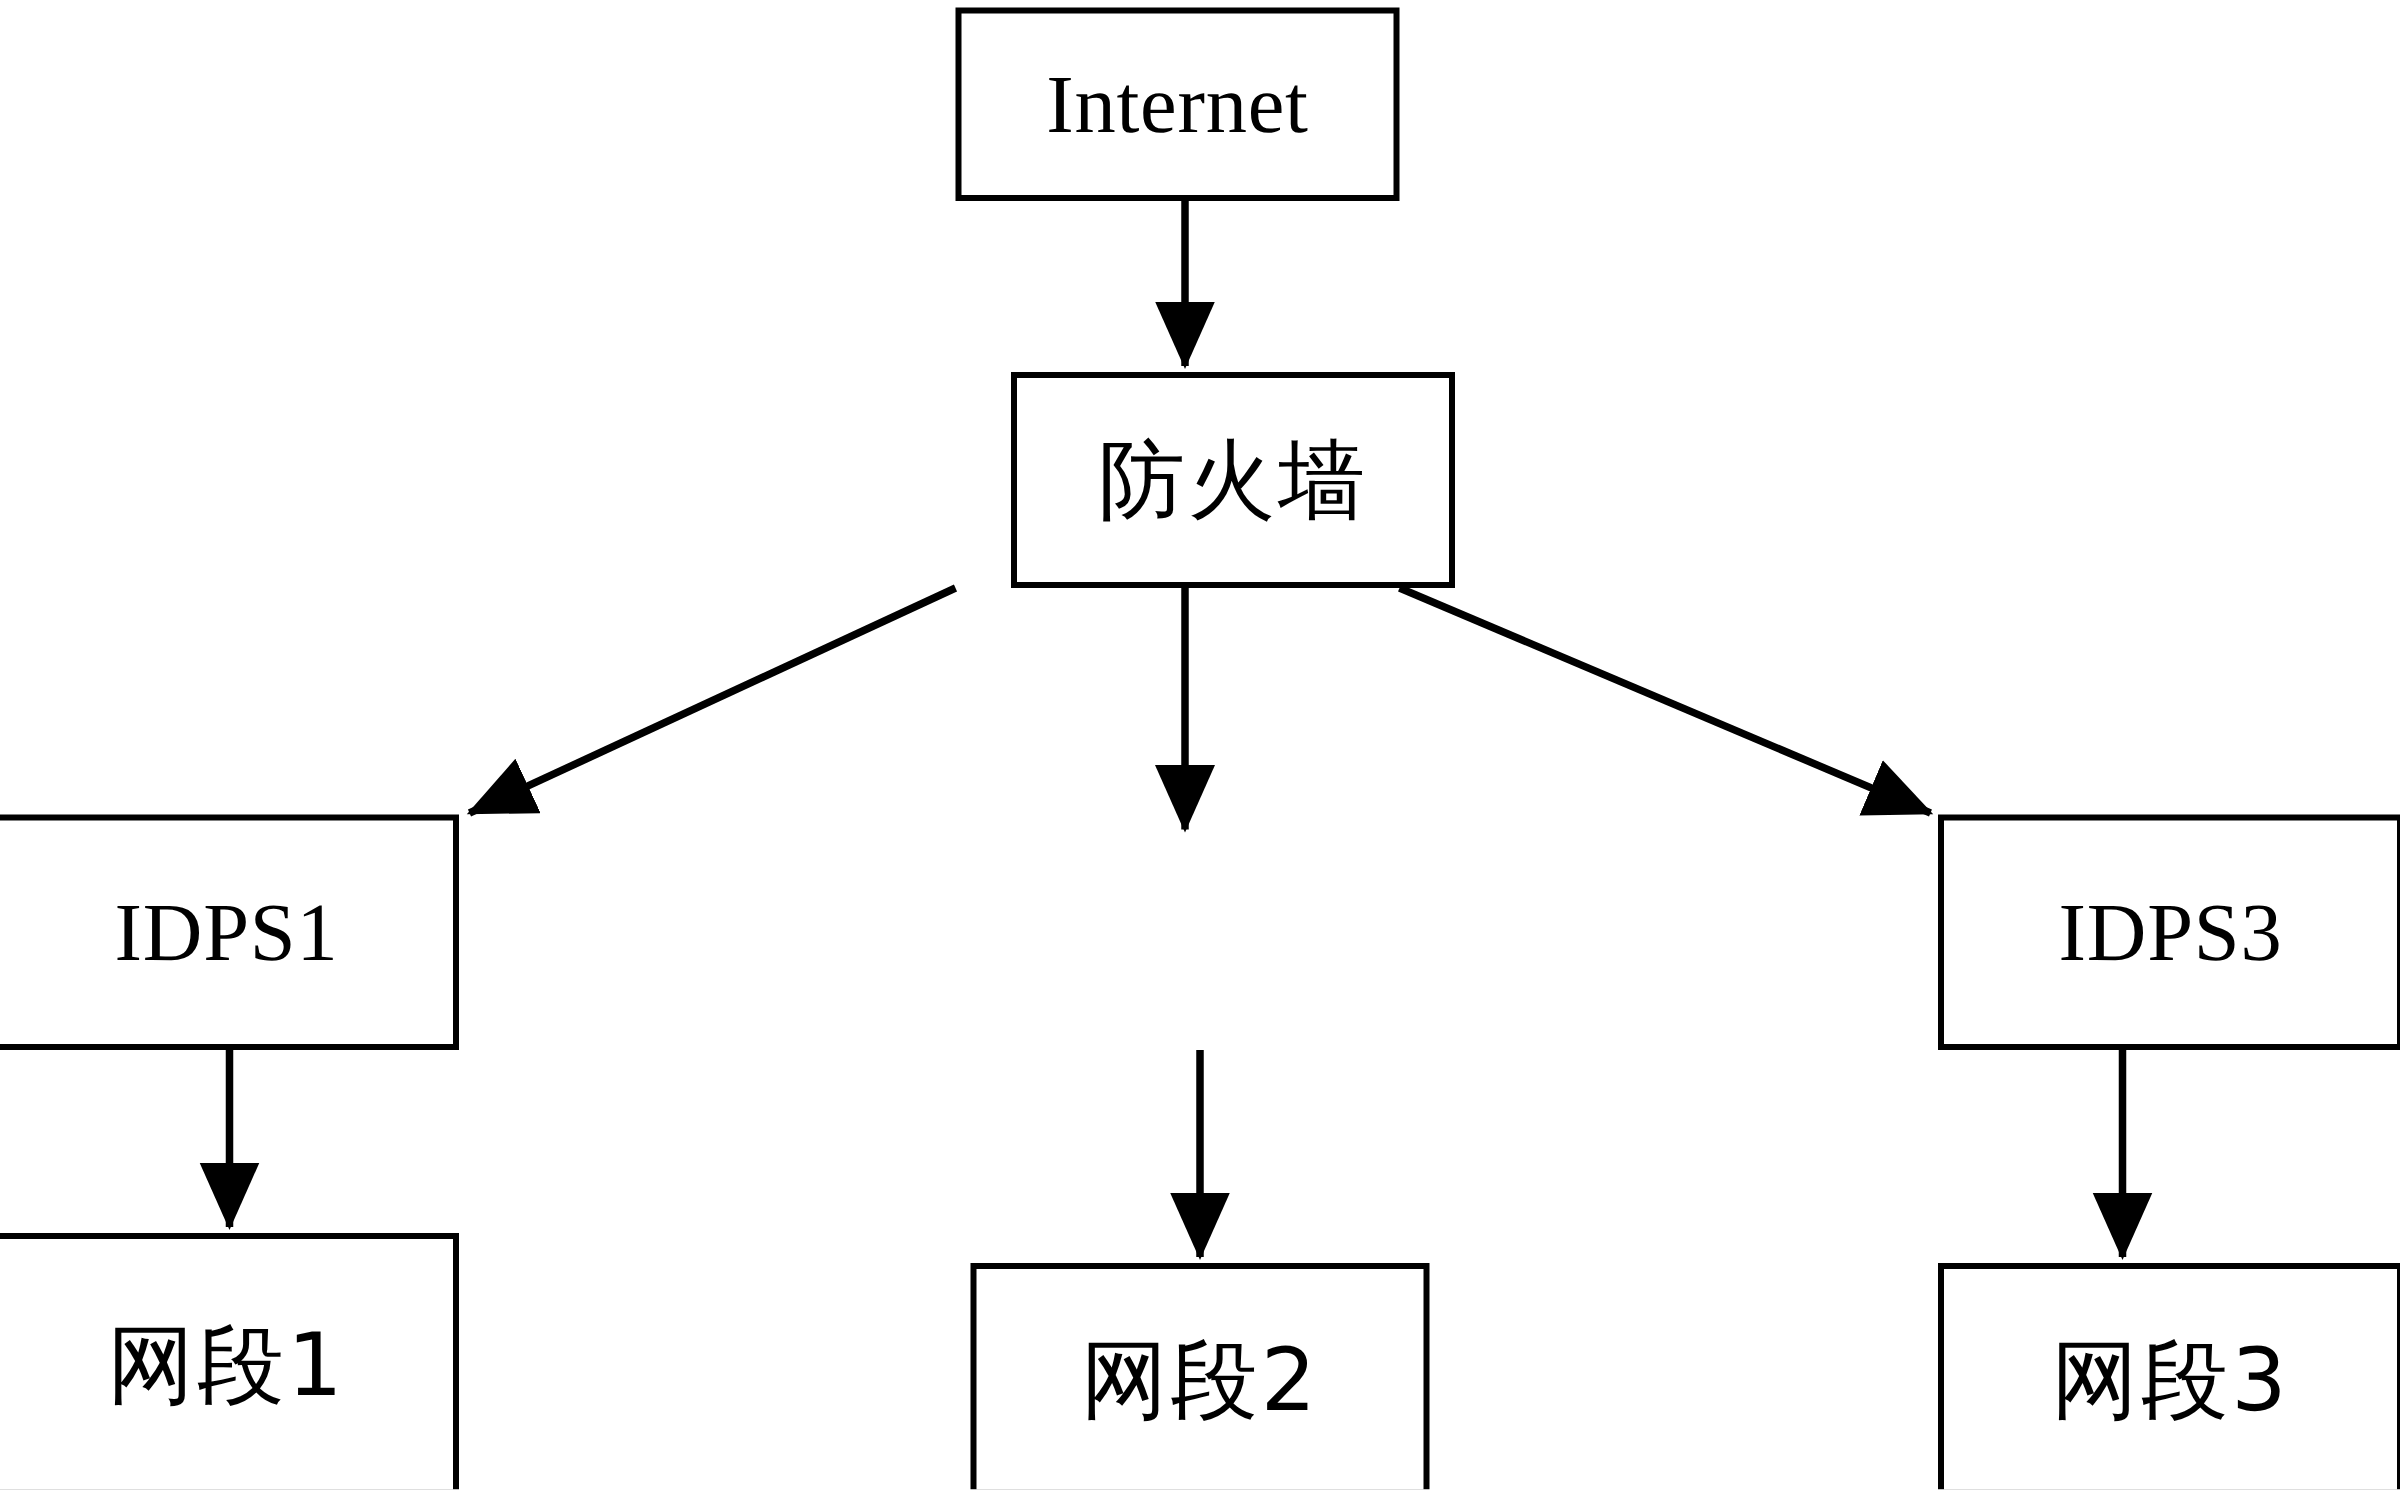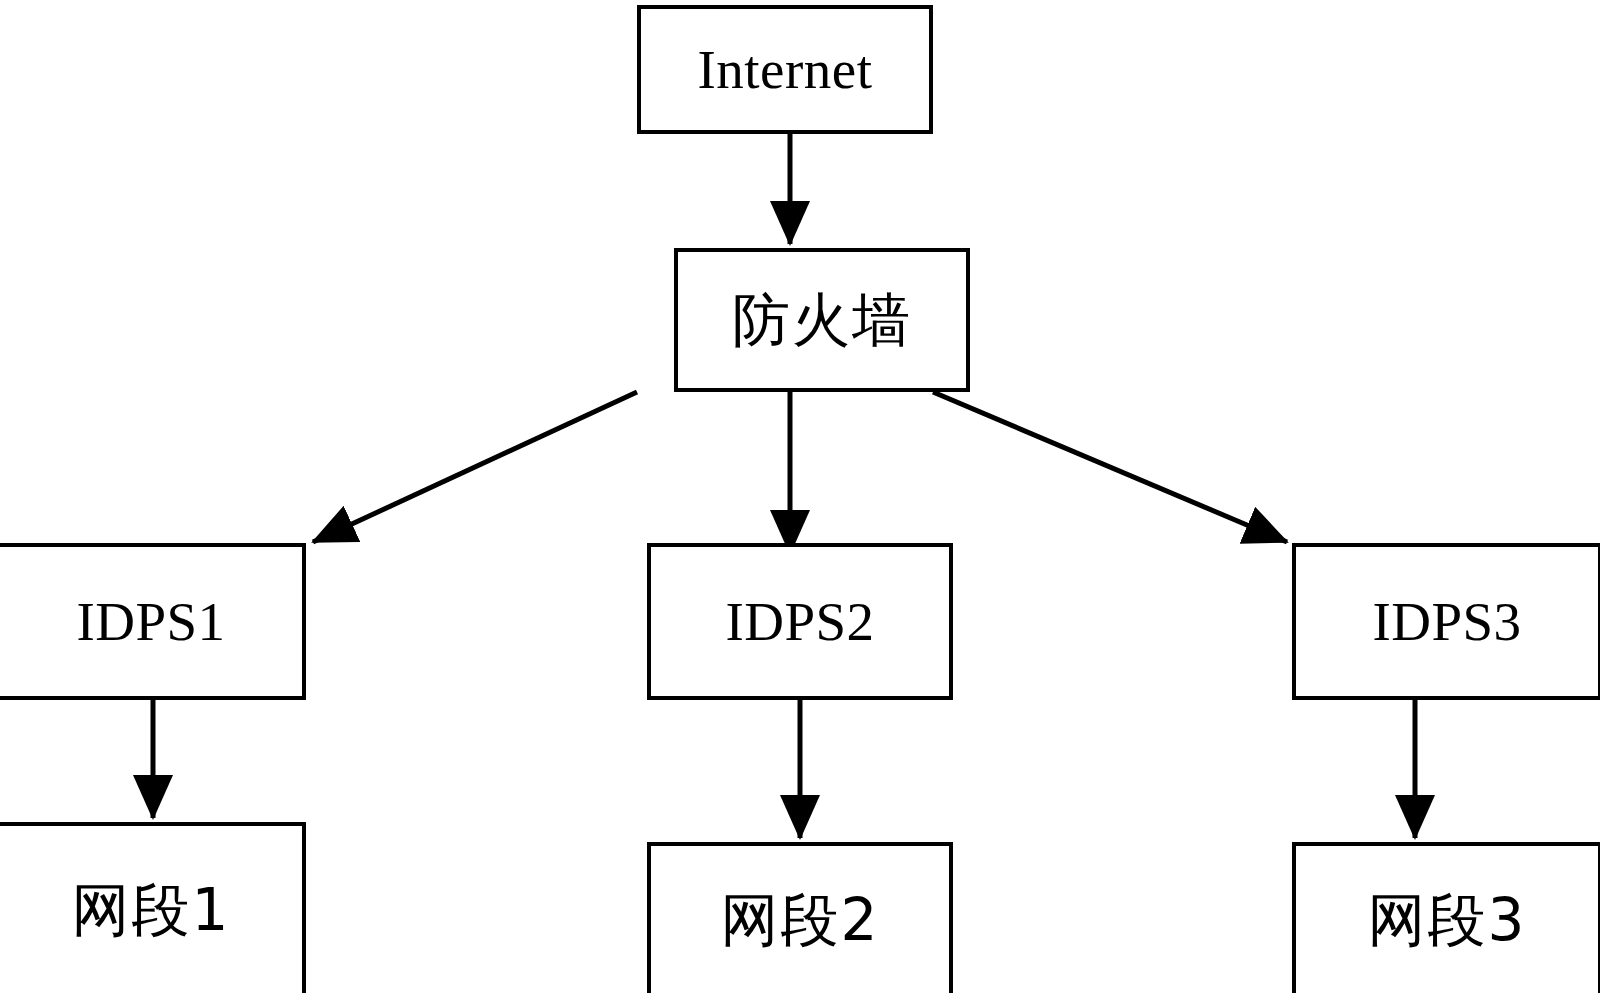--- a/index.html
+++ b/index.html
@@ -85,23 +85,20 @@
   </div>
 
   <div class="node" id="node-firewall" style="left:674px; top:248px; width:296px; height:144px;">
     <span class="node-label label-cjk">防火墙</span>
   </div>
 
   <div class="node" id="node-idps1" style="left:-4px; top:543px; width:310px; height:157px;">
     <span class="node-label label-latin">IDPS1</span>
   </div>
 
-  <div class="node" id="node-idps2" style="left:647px; top:543px; width:306px; height:157px;">
-    <span class="node-label label-latin">IDPS2</span>
-  </div>
 
   <div class="node" id="node-idps3" style="left:1292px; top:543px; width:310px; height:157px;">
     <span class="node-label label-latin">IDPS3</span>
   </div>
 
   <div class="node" id="node-segment1" style="left:-4px; top:822px; width:310px; height:175px;">
     <span class="node-label label-cjk">网段1</span>
   </div>
 
   <div class="node" id="node-segment2" style="left:647px; top:842px; width:306px; height:155px;">

